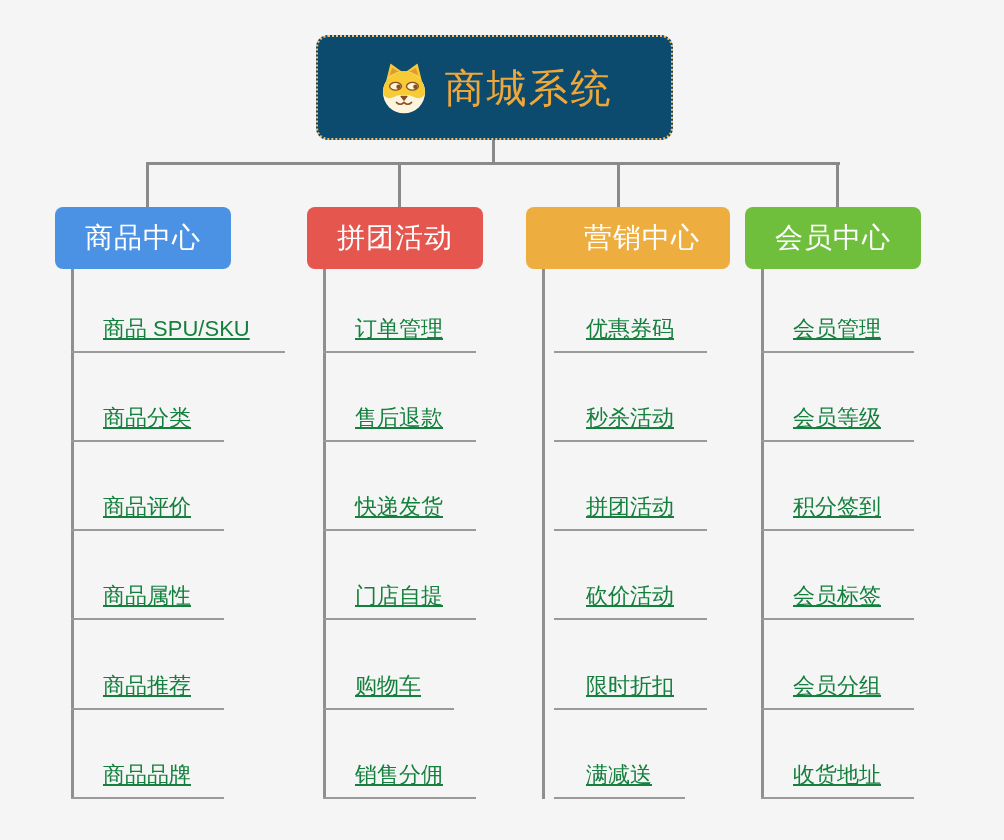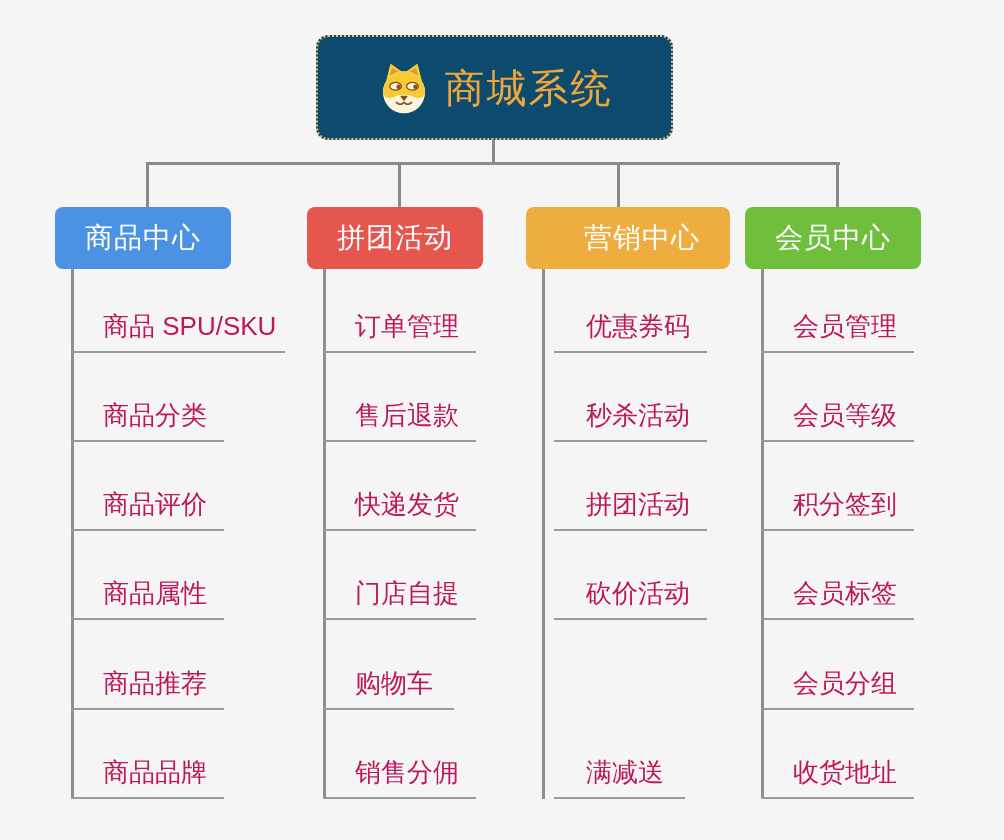--- a/index.html
+++ b/index.html
@@ -43,23 +43,24 @@
   
   .child-trunk{top:269px;width:3px;height:530px;background:#8F8F8F;}
   .child-trunk.c0{left:71px;} .child-trunk.c1{left:323px;}
   .child-trunk.c2{left:542px;} .child-trunk.c3{left:761px;}
 
   
   .item{
     position:absolute;height:34px;box-sizing:border-box;
     border-bottom:2px solid #9A9A9A;
     padding-left:32px;
-    font-size:26px;color:#be185d;
+    font-size:22px;color:#15803d;
     display:flex;align-items:flex-end;padding-bottom:7px;
     white-space:nowrap;
+    text-decoration:underline;
   }
   .item.c0{left:71px;} .item.c1{left:323px;}
   .item.c2{left:542px;margin-left:12px;} .item.c3{left:761px;}
   .item.r0{top:319px;} .item.r1{top:408px;} .item.r2{top:497px;}
   .item.r3{top:586px;} .item.r4{top:676px;} .item.r5{top:765px;}
   .item.w-lg{width:214px;} .item.w-md{width:153px;} .item.w-sm{width:131px;}
 </style>
 </head>
 <body>
 
@@ -118,20 +119,21 @@
   <div class="item c1 r1 w-md">售后退款</div>
   <div class="item c1 r2 w-md">快递发货</div>
   <div class="item c1 r3 w-md">门店自提</div>
   <div class="item c1 r4 w-sm">购物车</div>
   <div class="item c1 r5 w-md">销售分佣</div>
 
   <div class="item c2 r0 w-md">优惠券码</div>
   <div class="item c2 r1 w-md">秒杀活动</div>
   <div class="item c2 r2 w-md">拼团活动</div>
   <div class="item c2 r3 w-md">砍价活动</div>
+  <div class="item c2 r4 w-md">限时折扣</div>
   <div class="item c2 r5 w-sm">满减送</div>
 
   <div class="item c3 r0 w-md">会员管理</div>
   <div class="item c3 r1 w-md">会员等级</div>
   <div class="item c3 r2 w-md">积分签到</div>
   <div class="item c3 r3 w-md">会员标签</div>
   <div class="item c3 r4 w-md">会员分组</div>
   <div class="item c3 r5 w-md">收货地址</div>
 
 </div>

